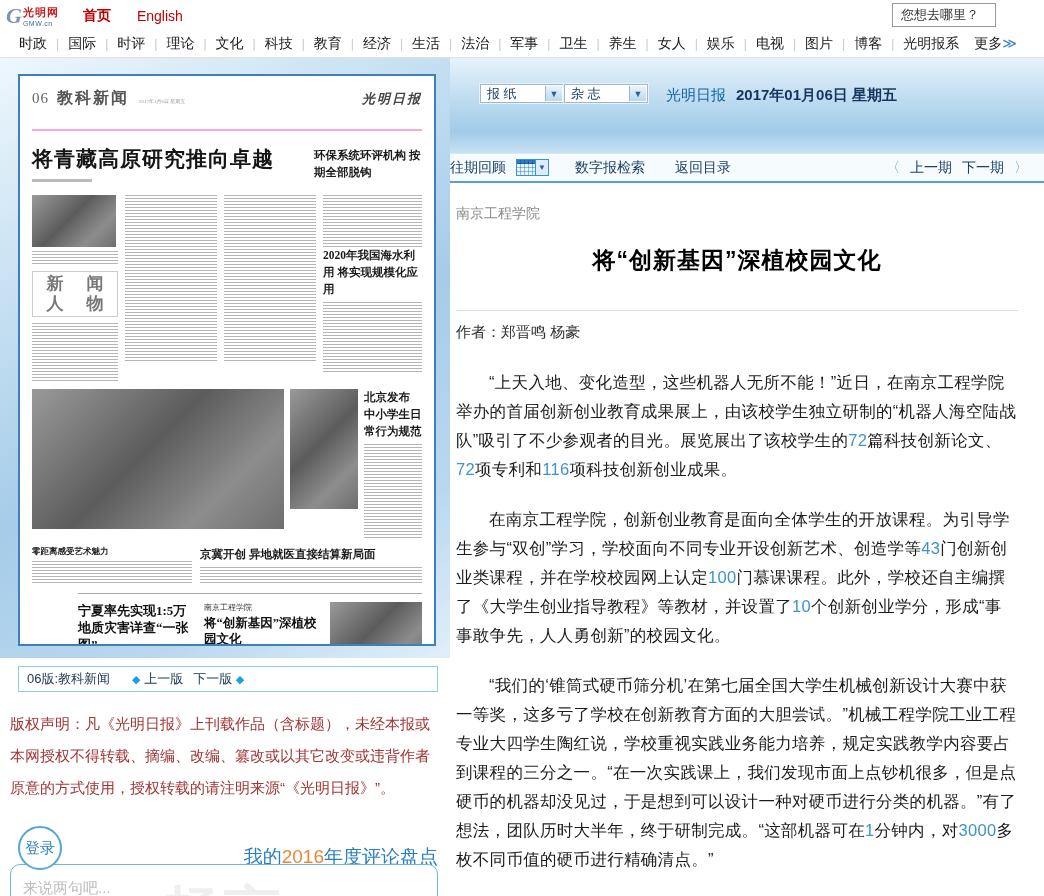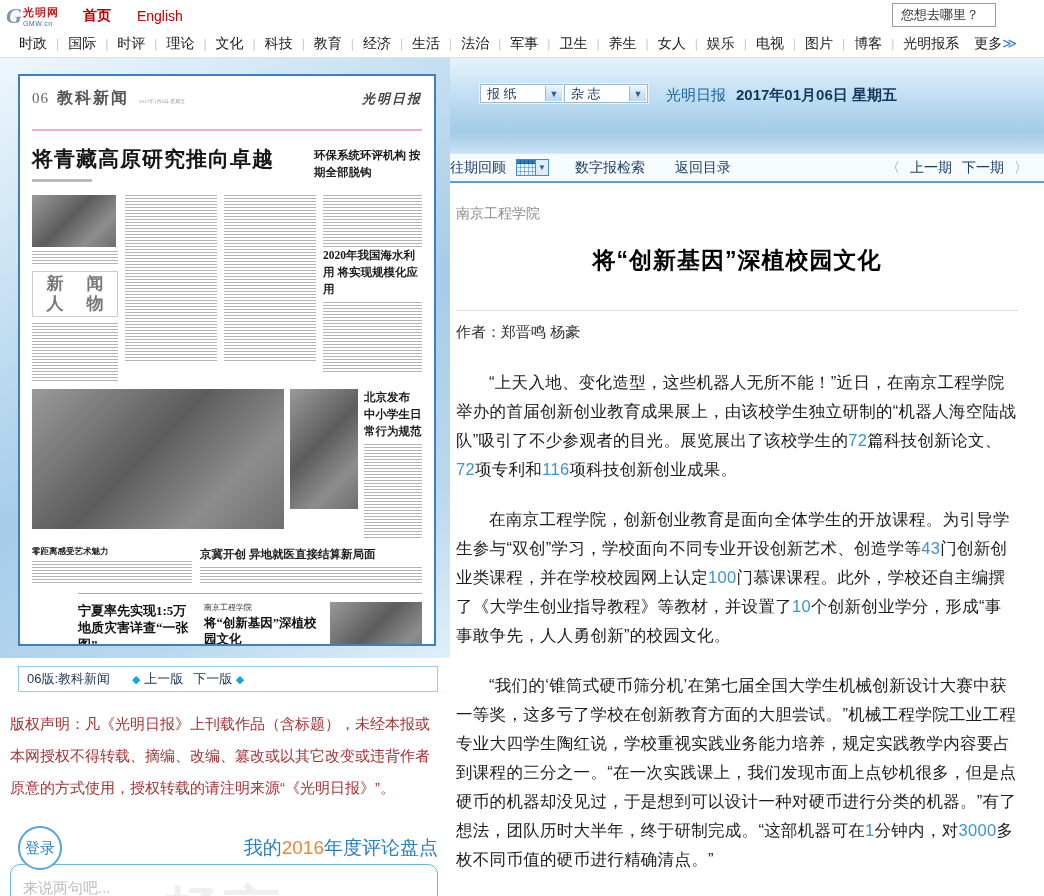--- a/index.html
+++ b/index.html
@@ -62,21 +62,21 @@
   .b-hl2 { font-size:12.5px; font-weight:bold; color:#111; line-height:16px; }
   .tiny-by { width:46px; height:3px; background:#bbb; margin:3px 0; }
 
   
   .page-bar { margin:8px 12px 0 18px; border:1px solid #8ecdf0; background:#fff; height:26px; display:flex;
     align-items:center; font-size:13px; color:#223a55; padding:0 8px; }
   .page-bar .pv { margin-left:22px; cursor:pointer; }
   .page-bar .nx { margin-left:10px; cursor:pointer; }
   .dia { color:#18a0e8; font-size:11px; }
   .copyright { margin:16px 12px 0 10px; color:#a23535; font-size:15px; line-height:32px; }
-  .login-row { margin:22px 12px 0 18px; display:flex; align-items:center; }
+  .login-row { margin:22px 12px 0 18px; display:flex; align-items:flex-end; }
   .login-btn { width:44px; height:44px; border:2px solid #55a4dc; border-radius:50%; background:#fff; color:#2a7fc0;
     font-size:15px; display:flex; align-items:center; justify-content:center; cursor:pointer; position:relative; z-index:2; }
   .review-link { margin-left:auto; color:#2a7fc0; font-size:19px; cursor:pointer; }
   .review-link .num { color:#e8883a; }
   .comment-box { margin:-6px 12px 0 10px; border:1px solid #6db5e8; border-radius:10px; height:70px; position:relative; background:#fff; }
   .comment-box textarea { position:absolute; inset:0; width:100%; height:100%; background:transparent; border:none; outline:none;
     resize:none; font-size:15px; color:#666; padding:14px 12px; font-family:inherit; z-index:1; }
   .comment-box textarea::placeholder { color:#bcbcbc; }
   .watermark { position:absolute; left:50%; top:10px; transform:translateX(-50%); font-size:56px; font-weight:bold;
     color:#efefef; letter-spacing:4px; z-index:0; }

